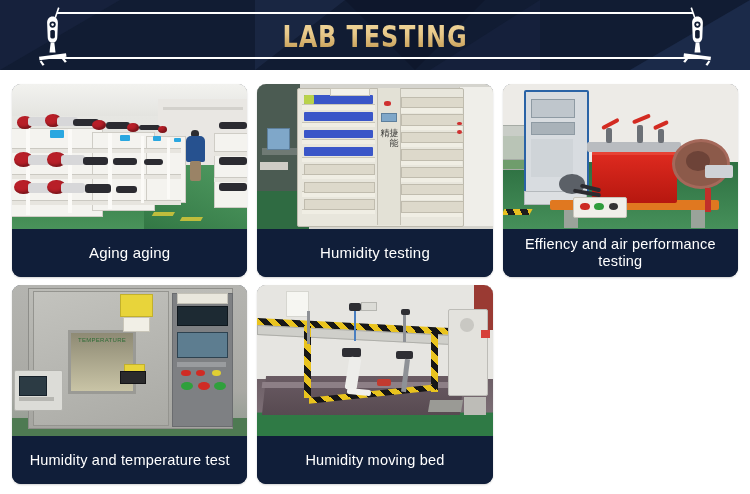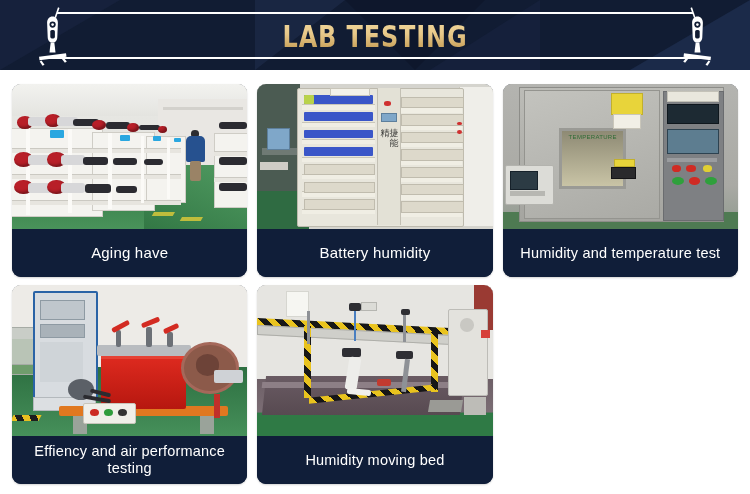--- a/index.html
+++ b/index.html
@@ -279,21 +279,21 @@
           <div class="el unitD" style="left:88%;top:68%;width:12%;height:6%;"></div>
 
           <div class="el personH" style="left:76%;top:32%;width:3.6%;height:5%;"></div>
           <div class="el person" style="left:74%;top:36%;width:8%;height:18%;"></div>
           <div class="el personL" style="left:75.5%;top:53%;width:5%;height:14%;"></div>
 
           <div class="el" style="left:60%;top:88%;width:9%;height:2.5%;background:#d7c83a;transform:skewX(-30deg);opacity:.85;"></div>
           <div class="el" style="left:72%;top:92%;width:9%;height:2.5%;background:#d7c83a;transform:skewX(-30deg);opacity:.85;"></div>
         </div>
       </div>
-      <div class="caption">Aging have</div>
+      <div class="caption">Aging aging</div>
     </div>
 
     <div class="card r1">
       <div class="photo">
         <div class="sc batt">
           <div class="el room"></div>
           <div class="el darkL"></div>
           <div class="el grn"></div>
           <div class="el" style="left:2%;top:44%;width:16%;height:5%;background:#6f7a74;"></div>
           <div class="el scr" style="left:4%;top:30%;width:9%;height:14%;"></div>
@@ -335,23 +335,72 @@
           <div class="el conn" style="left:61%;top:33%;width:26%;height:6.5%;"></div>
           <div class="el conn" style="left:61%;top:45%;width:26%;height:6.5%;"></div>
           <div class="el conn" style="left:61%;top:57%;width:26%;height:6.5%;"></div>
           <div class="el conn" style="left:61%;top:69%;width:26%;height:6.5%;"></div>
           <div class="el conn" style="left:61%;top:81%;width:26%;height:6.5%;"></div>
           <div class="el led" style="left:85%;top:26%;width:2%;height:2.6%;"></div>
           <div class="el led" style="left:85%;top:32%;width:2%;height:2.6%;"></div>
           <div class="el" style="left:31%;top:3%;width:16%;height:4%;background:#f4f2ea;border:1px solid #c9c6ba;"></div>
         </div>
       </div>
-      <div class="caption">Battery humidity</div>
+      <div class="caption">Humidity testing</div>
     </div>
 
+
+    <div class="card r2">
+      <div class="photo">
+        <div class="sc eff">
+          <div class="el wall"></div>
+          <div class="el floor"></div>
+          <div class="el bench" style="left:-2%;top:28%;width:18%;height:8%;"></div>
+          <div class="el" style="left:0%;top:36%;width:14%;height:16%;background:#b9c4b6;"></div>
+          <div class="el bench" style="left:-2%;top:52%;width:16%;height:6%;background:#6f9d6c;"></div>
+          <div class="el cab"></div>
+          <div class="el cabin" style="left:12%;top:10%;width:18%;height:12%;"></div>
+          <div class="el cabin" style="left:12%;top:26%;width:18%;height:8%;background:#a9b2b9;"></div>
+          <div class="el" style="left:12%;top:38%;width:18%;height:26%;background:#cfd4d8;"></div>
+          <div class="el" style="left:9%;top:74%;width:26%;height:8%;background:#dcdfe2;border:1px solid #b4b9bd;"></div>
+
+          <div class="el tablebar" style="left:20%;top:80%;width:72%;height:7%;"></div>
+          <div class="el tablebase" style="left:26%;top:87%;width:6%;height:12%;"></div>
+          <div class="el tablebase" style="left:80%;top:87%;width:6%;height:12%;"></div>
+
+          <div class="el redbox" style="left:38%;top:46%;width:36%;height:36%;"></div>
+          <div class="el" style="left:38%;top:44%;width:36%;height:5%;background:#f05a4a;opacity:.5;"></div>
+          <div class="el plate" style="left:36%;top:40%;width:40%;height:7%;"></div>
+
+          <div class="el clampb" style="left:44%;top:30%;width:2.5%;height:11%;"></div>
+          <div class="el clamp" style="left:42%;top:26%;width:8%;height:3%;transform:rotate(-28deg);"></div>
+          <div class="el clampb" style="left:57%;top:28%;width:2.5%;height:13%;"></div>
+          <div class="el clamp" style="left:55%;top:23%;width:8%;height:3%;transform:rotate(-22deg);"></div>
+          <div class="el clampb" style="left:66%;top:31%;width:2.5%;height:10%;"></div>
+          <div class="el clamp" style="left:64%;top:27%;width:7%;height:3%;transform:rotate(-25deg);"></div>
+
+          <div class="el wheel" style="left:72%;top:38%;width:22%;height:30%;"></div>
+          <div class="el" style="left:78%;top:46%;width:10%;height:14%;background:#6d4338;border-radius:50%;"></div>
+          <div class="el" style="left:86%;top:56%;width:12%;height:9%;background:#cfd2d6;border-radius:2px;"></div>
+
+          <div class="el motor" style="left:24%;top:62%;width:11%;height:14%;"></div>
+          <div class="el hose" style="left:33%;top:70%;width:9%;height:2.5%;transform:rotate(14deg);"></div>
+          <div class="el hose" style="left:30%;top:74%;width:12%;height:2.5%;transform:rotate(10deg);"></div>
+
+          <div class="el ctrl" style="left:30%;top:78%;width:22%;height:13%;"></div>
+          <div class="el btn" style="left:33%;top:82%;width:4%;height:5%;background:#cc2a22;"></div>
+          <div class="el btn" style="left:39%;top:82%;width:4%;height:5%;background:#2f9c3c;"></div>
+          <div class="el btn" style="left:45%;top:82%;width:4%;height:5%;background:#333;"></div>
+
+          <div class="el stripe" style="left:0%;top:86%;width:12%;height:4%;transform:skewX(-28deg);"></div>
+          <div class="el" style="left:86%;top:72%;width:2.5%;height:16%;background:#c0302a;"></div>
+        </div>
+      </div>
+      <div class="caption">Effiency and air performance testing</div>
+    </div>
 
     <div class="card r2">
       <div class="photo">
         <div class="sc hum">
           <div class="el floor"></div>
           <div class="el body"></div>
           <div class="el door"></div>
           <div class="el win">
             <div class="winTxt">TEMPERATURE</div>
           </div>
@@ -375,69 +424,20 @@
           <div class="el mach"></div>
           <div class="el machScr" style="left:3%;top:60%;width:11%;height:12%;"></div>
           <div class="el" style="left:3%;top:74%;width:15%;height:3%;background:#b7b7b2;"></div>
         </div>
       </div>
       <div class="caption">Humidity and temperature test</div>
     </div>
 
     <div class="card r2">
       <div class="photo">
-        <div class="sc eff">
-          <div class="el wall"></div>
-          <div class="el floor"></div>
-          <div class="el bench" style="left:-2%;top:28%;width:18%;height:8%;"></div>
-          <div class="el" style="left:0%;top:36%;width:14%;height:16%;background:#b9c4b6;"></div>
-          <div class="el bench" style="left:-2%;top:52%;width:16%;height:6%;background:#6f9d6c;"></div>
-          <div class="el cab"></div>
-          <div class="el cabin" style="left:12%;top:10%;width:18%;height:12%;"></div>
-          <div class="el cabin" style="left:12%;top:26%;width:18%;height:8%;background:#a9b2b9;"></div>
-          <div class="el" style="left:12%;top:38%;width:18%;height:26%;background:#cfd4d8;"></div>
-          <div class="el" style="left:9%;top:74%;width:26%;height:8%;background:#dcdfe2;border:1px solid #b4b9bd;"></div>
-
-          <div class="el tablebar" style="left:20%;top:80%;width:72%;height:7%;"></div>
-          <div class="el tablebase" style="left:26%;top:87%;width:6%;height:12%;"></div>
-          <div class="el tablebase" style="left:80%;top:87%;width:6%;height:12%;"></div>
-
-          <div class="el redbox" style="left:38%;top:46%;width:36%;height:36%;"></div>
-          <div class="el" style="left:38%;top:44%;width:36%;height:5%;background:#f05a4a;opacity:.5;"></div>
-          <div class="el plate" style="left:36%;top:40%;width:40%;height:7%;"></div>
-
-          <div class="el clampb" style="left:44%;top:30%;width:2.5%;height:11%;"></div>
-          <div class="el clamp" style="left:42%;top:26%;width:8%;height:3%;transform:rotate(-28deg);"></div>
-          <div class="el clampb" style="left:57%;top:28%;width:2.5%;height:13%;"></div>
-          <div class="el clamp" style="left:55%;top:23%;width:8%;height:3%;transform:rotate(-22deg);"></div>
-          <div class="el clampb" style="left:66%;top:31%;width:2.5%;height:10%;"></div>
-          <div class="el clamp" style="left:64%;top:27%;width:7%;height:3%;transform:rotate(-25deg);"></div>
-
-          <div class="el wheel" style="left:72%;top:38%;width:22%;height:30%;"></div>
-          <div class="el" style="left:78%;top:46%;width:10%;height:14%;background:#6d4338;border-radius:50%;"></div>
-          <div class="el" style="left:86%;top:56%;width:12%;height:9%;background:#cfd2d6;border-radius:2px;"></div>
-
-          <div class="el motor" style="left:24%;top:62%;width:11%;height:14%;"></div>
-          <div class="el hose" style="left:33%;top:70%;width:9%;height:2.5%;transform:rotate(14deg);"></div>
-          <div class="el hose" style="left:30%;top:74%;width:12%;height:2.5%;transform:rotate(10deg);"></div>
-
-          <div class="el ctrl" style="left:30%;top:78%;width:22%;height:13%;"></div>
-          <div class="el btn" style="left:33%;top:82%;width:4%;height:5%;background:#cc2a22;"></div>
-          <div class="el btn" style="left:39%;top:82%;width:4%;height:5%;background:#2f9c3c;"></div>
-          <div class="el btn" style="left:45%;top:82%;width:4%;height:5%;background:#333;"></div>
-
-          <div class="el stripe" style="left:0%;top:86%;width:12%;height:4%;transform:skewX(-28deg);"></div>
-          <div class="el" style="left:86%;top:72%;width:2.5%;height:16%;background:#c0302a;"></div>
-        </div>
-      </div>
-      <div class="caption">Effiency and air performance testing</div>
-    </div>
-
-    <div class="card r2">
-      <div class="photo">
         <div class="sc bed">
           <div class="el wall"></div>
           <div class="el redwall"></div>
           <div class="el floor"></div>
           <div class="el surf"></div>
           <div class="el" style="left:2%;top:64%;width:84%;height:4%;background:#8d7f86;transform:skewX(-6deg);"></div>
 
           <div class="el stripe" style="left:0%;top:25%;width:82%;height:5%;transform:skewY(3deg);"></div>
           <div class="el beam" style="left:0%;top:30%;width:82%;height:5%;transform:skewY(3deg);"></div>
 

